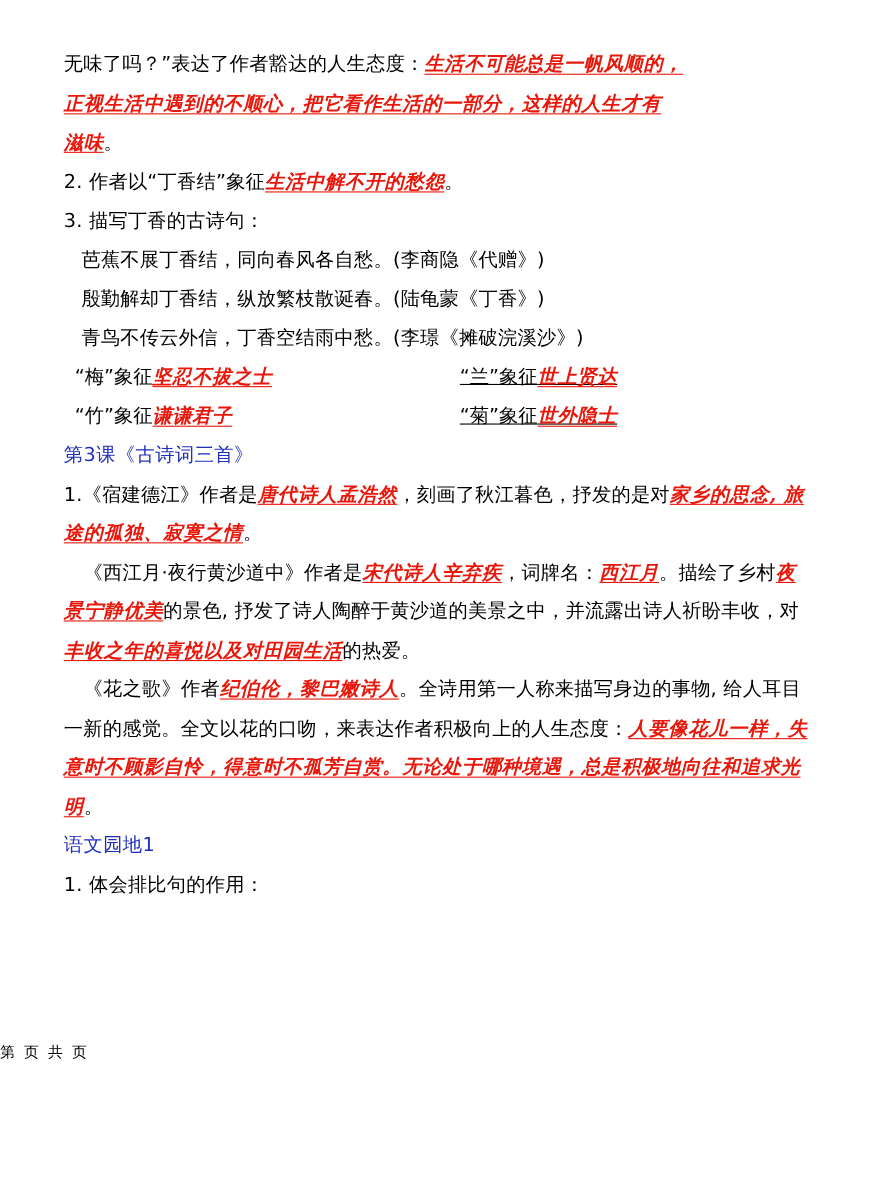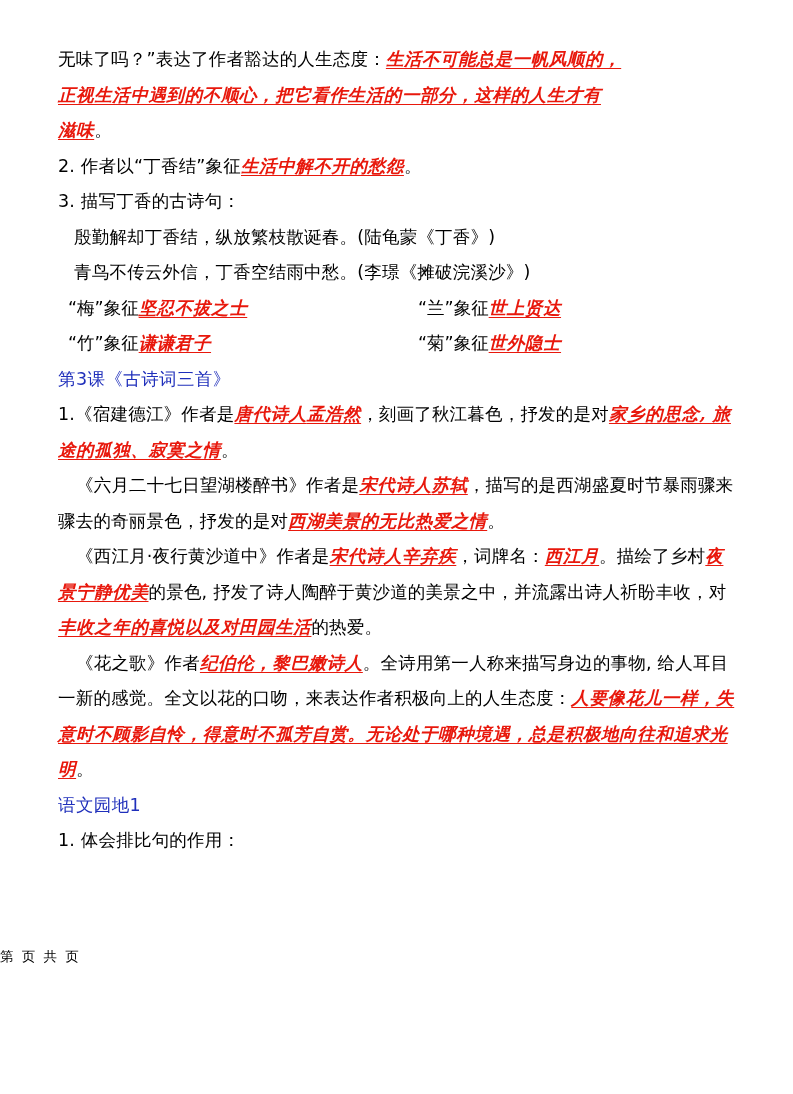--- a/index.html
+++ b/index.html
@@ -45,21 +45,21 @@
     line-height: 35.5px;
     letter-spacing: 0.4px;
   }
   .tab-row {
     display: flex;
     font-size: 17.5px;
     line-height: 35.5px;
     white-space: nowrap;
   }
   .tab-col-a { width: 350px; flex: 0 0 350px; }
-  .tab-col-b { flex: 1; }
+  .tab-col-b { flex: 1; text-decoration: underline; }
   .wrapline {
     font-size: 17.5px;
     line-height: 35.5px;
     letter-spacing: 0.2px;
   }
   .footer {
     position: absolute;
     left: 0;
     right: 0;
     bottom: 18px;
@@ -88,20 +88,23 @@
 
   <div class="line">
     <span class="blk">2. 作者以“丁香结”象征</span><span class="red-u">生活中解不开的愁怨</span><span class="blk">。</span>
   </div>
 
   <div class="line">
     <span class="blk">3. 描写丁香的古诗句：</span>
   </div>
 
   <div class="line" style="padding-left:16px">
+    <span class="blk">芭蕉不展丁香结，同向春风各自愁。(李商隐《代赠》)</span>
+  </div>
+  <div class="line" style="padding-left:16px">
     <span class="blk">殷勤解却丁香结，纵放繁枝散诞春。(陆龟蒙《丁香》)</span>
   </div>
   <div class="line" style="padding-left:16px">
     <span class="blk">青鸟不传云外信，丁香空结雨中愁。(李璟《摊破浣溪沙》)</span>
   </div>
 
 
   <div class="tab-row">
     <div class="tab-col-a" style="padding-left:10px">
       <span class="blk">“梅”象征</span><span class="red-u">坚忍不拔之士</span>
@@ -118,23 +121,20 @@
       <span class="blk">“菊”象征</span><span class="red-u">世外隐士</span>
     </div>
   </div>
 
   <div class="blue-head">第3课《古诗词三首》</div>
 
   <div class="wrapline">
     <span class="blk">1.《宿建德江》作者是</span><span class="red-u">唐代诗人</span><span class="red-u">孟浩然</span><span class="blk">，刻画了秋江暮色，抒发的是对</span><span class="red-u">家乡的思念, 旅途的孤独、寂寞之情</span><span class="blk">。</span>
   </div>
 
-  <div class="wrapline" style="text-indent:18px">
-    <span class="blk">《六月二十七日望湖楼醉书》作者是</span><span class="red-u">宋代诗人</span><span class="red-u">苏轼</span><span class="blk">，描写的是西湖盛夏时节暴雨骤来骤去的奇丽景色，抒发的是对</span><span class="red-u">西湖美景的无比热爱之情</span><span class="blk">。</span>
-  </div>
 
   <div class="wrapline" style="text-indent:18px">
     <span class="blk">《西江月·夜行黄沙道中》作者是</span><span class="red-u">宋代诗人</span><span class="red-u">辛弃疾</span><span class="blk">，词牌名：</span><span class="red-u">西江月</span><span class="blk">。描绘了乡村</span><span class="red-u">夜景宁静优美</span><span class="blk">的景色, 抒发了诗人陶醉于黄沙道的美景之中，并流露出诗人祈盼丰收，对</span><span class="red-u">丰收之年的喜悦以及对田园生活</span><span class="blk">的热爱。</span>
   </div>
 
 
   <div class="wrapline" style="text-indent:18px">
     <span class="blk">《花之歌》作者</span><span class="red-u">纪伯伦，黎巴嫩诗人</span><span class="blk">。全诗用第一人称来描写身边的事物, 给人耳目一新的感觉。全文以花的口吻，来表达作者积极向上的人生态度：</span><span class="red-u">人要像花儿一样，失意时不顾影自怜，得意时不孤芳自赏。无论处于哪种境遇，总是积极地向往和追求光明</span><span class="blk">。</span>
   </div>
 

